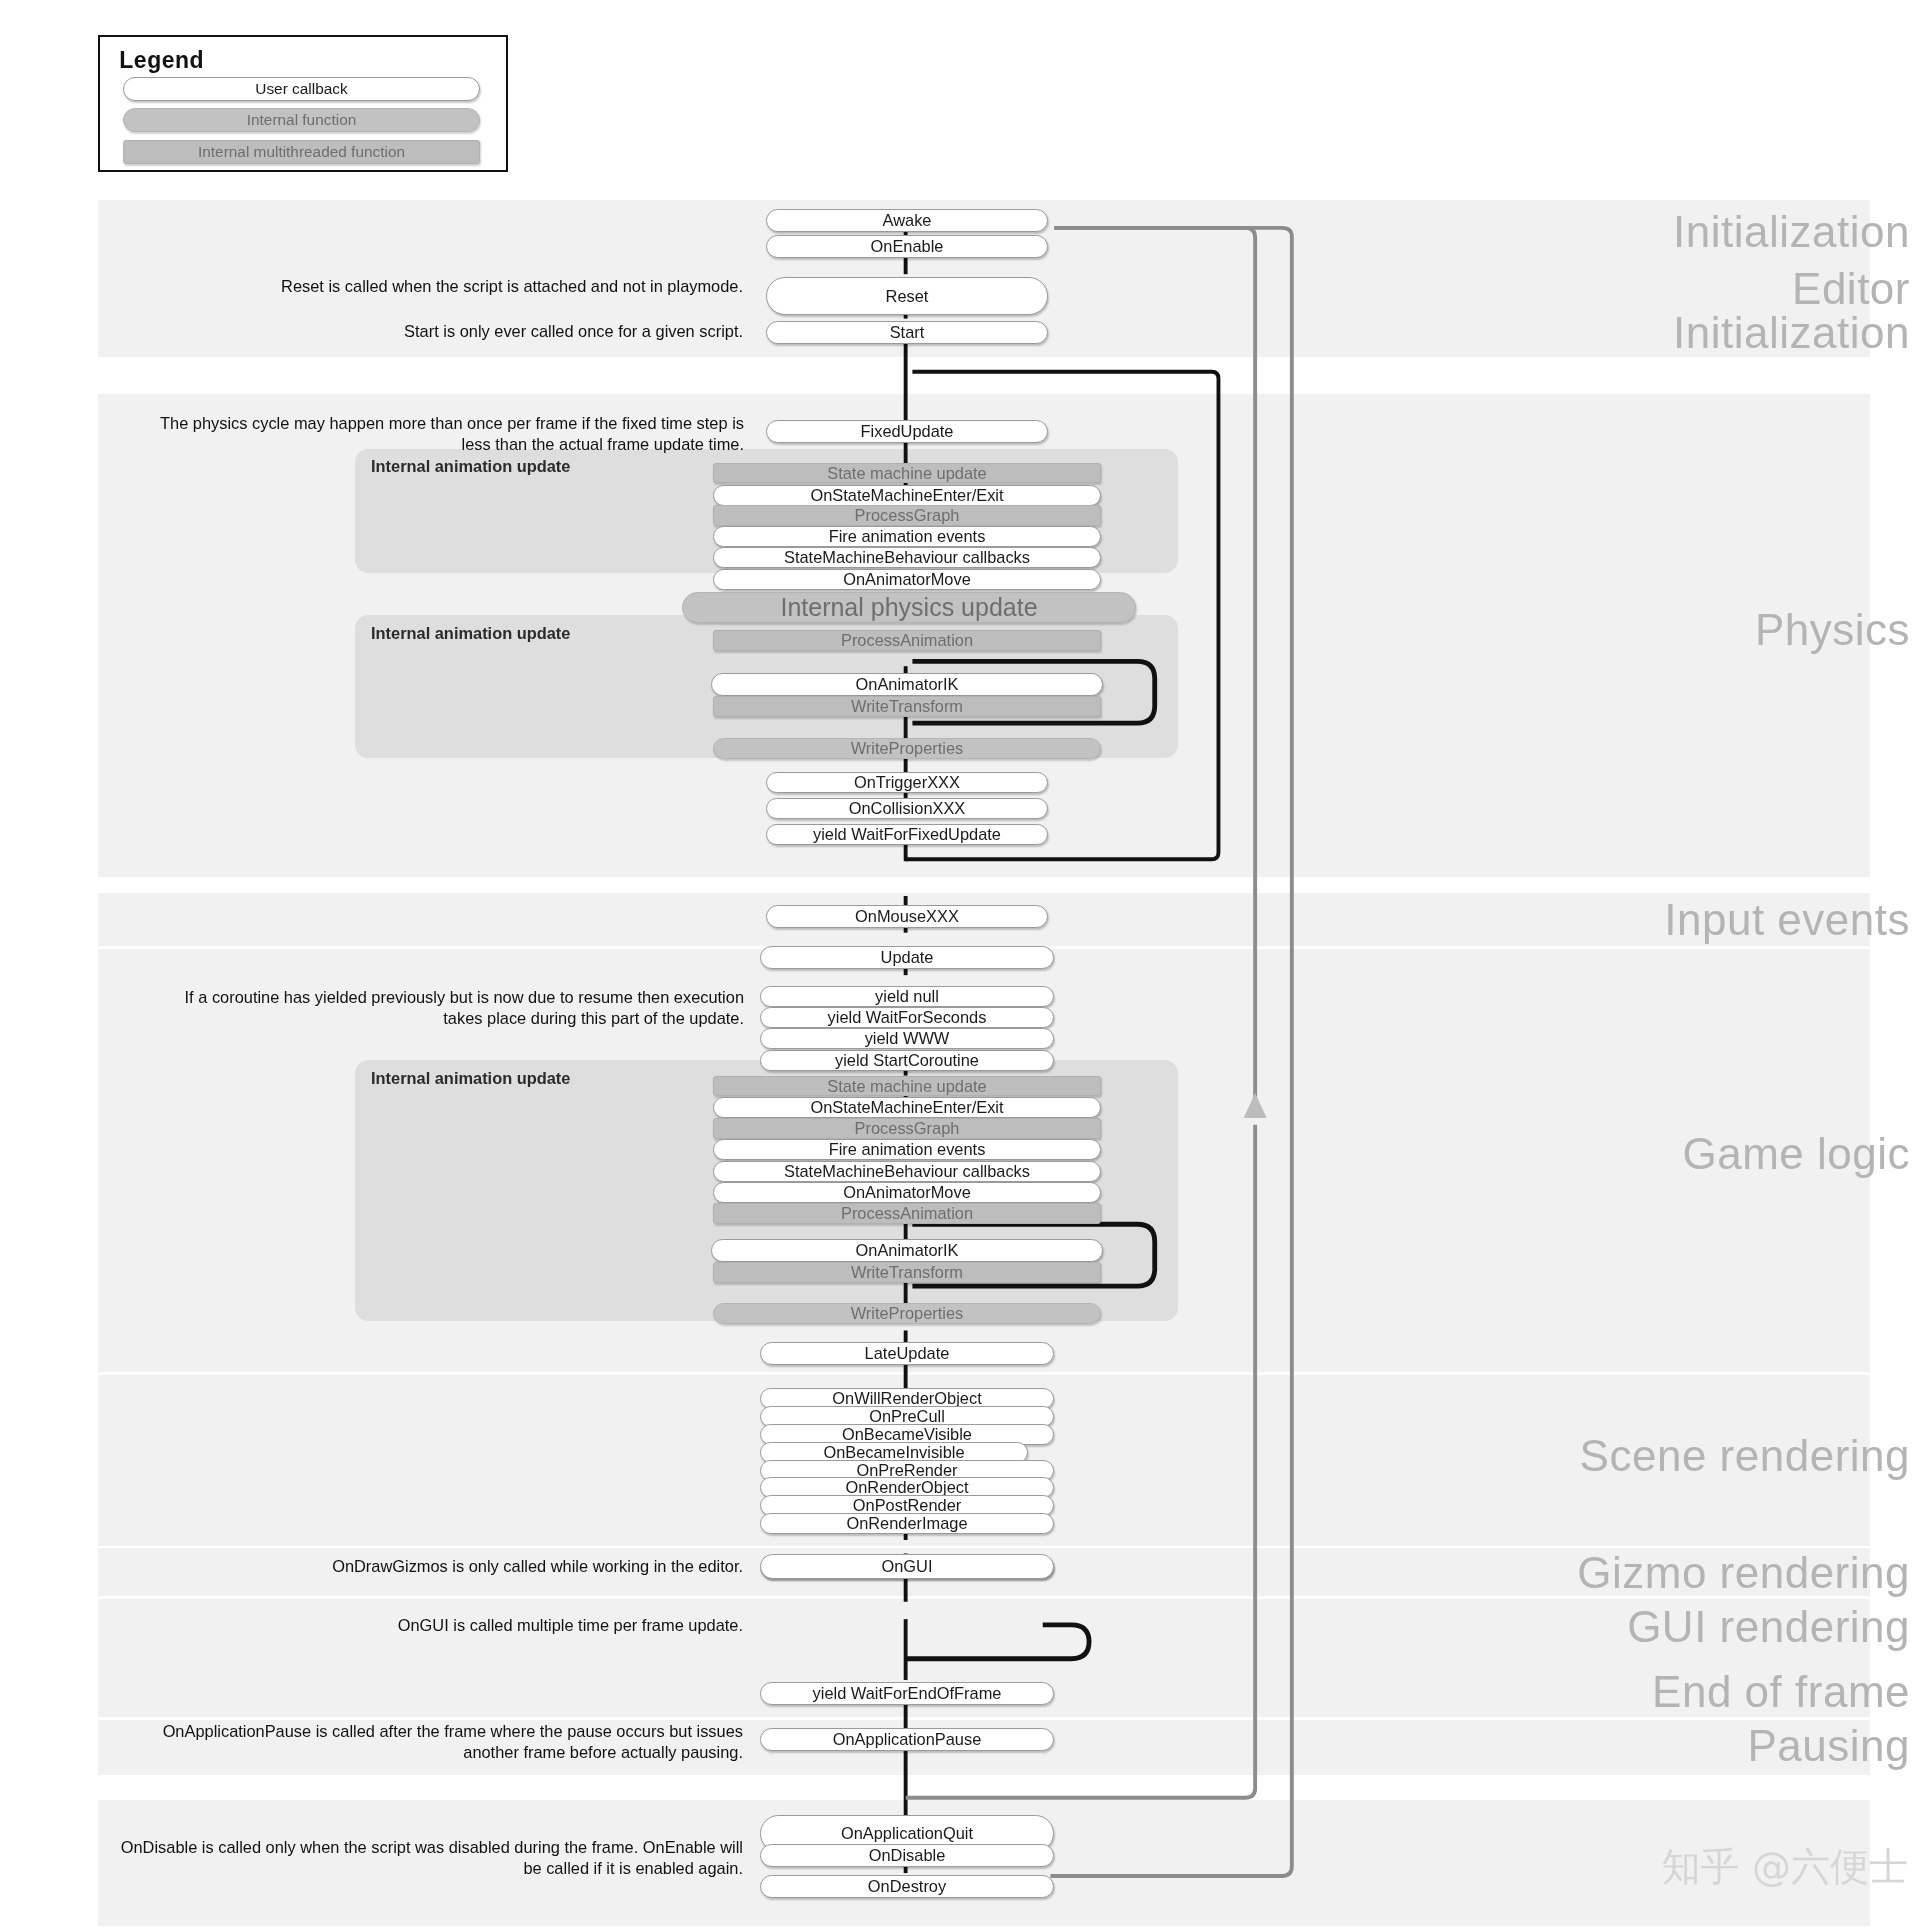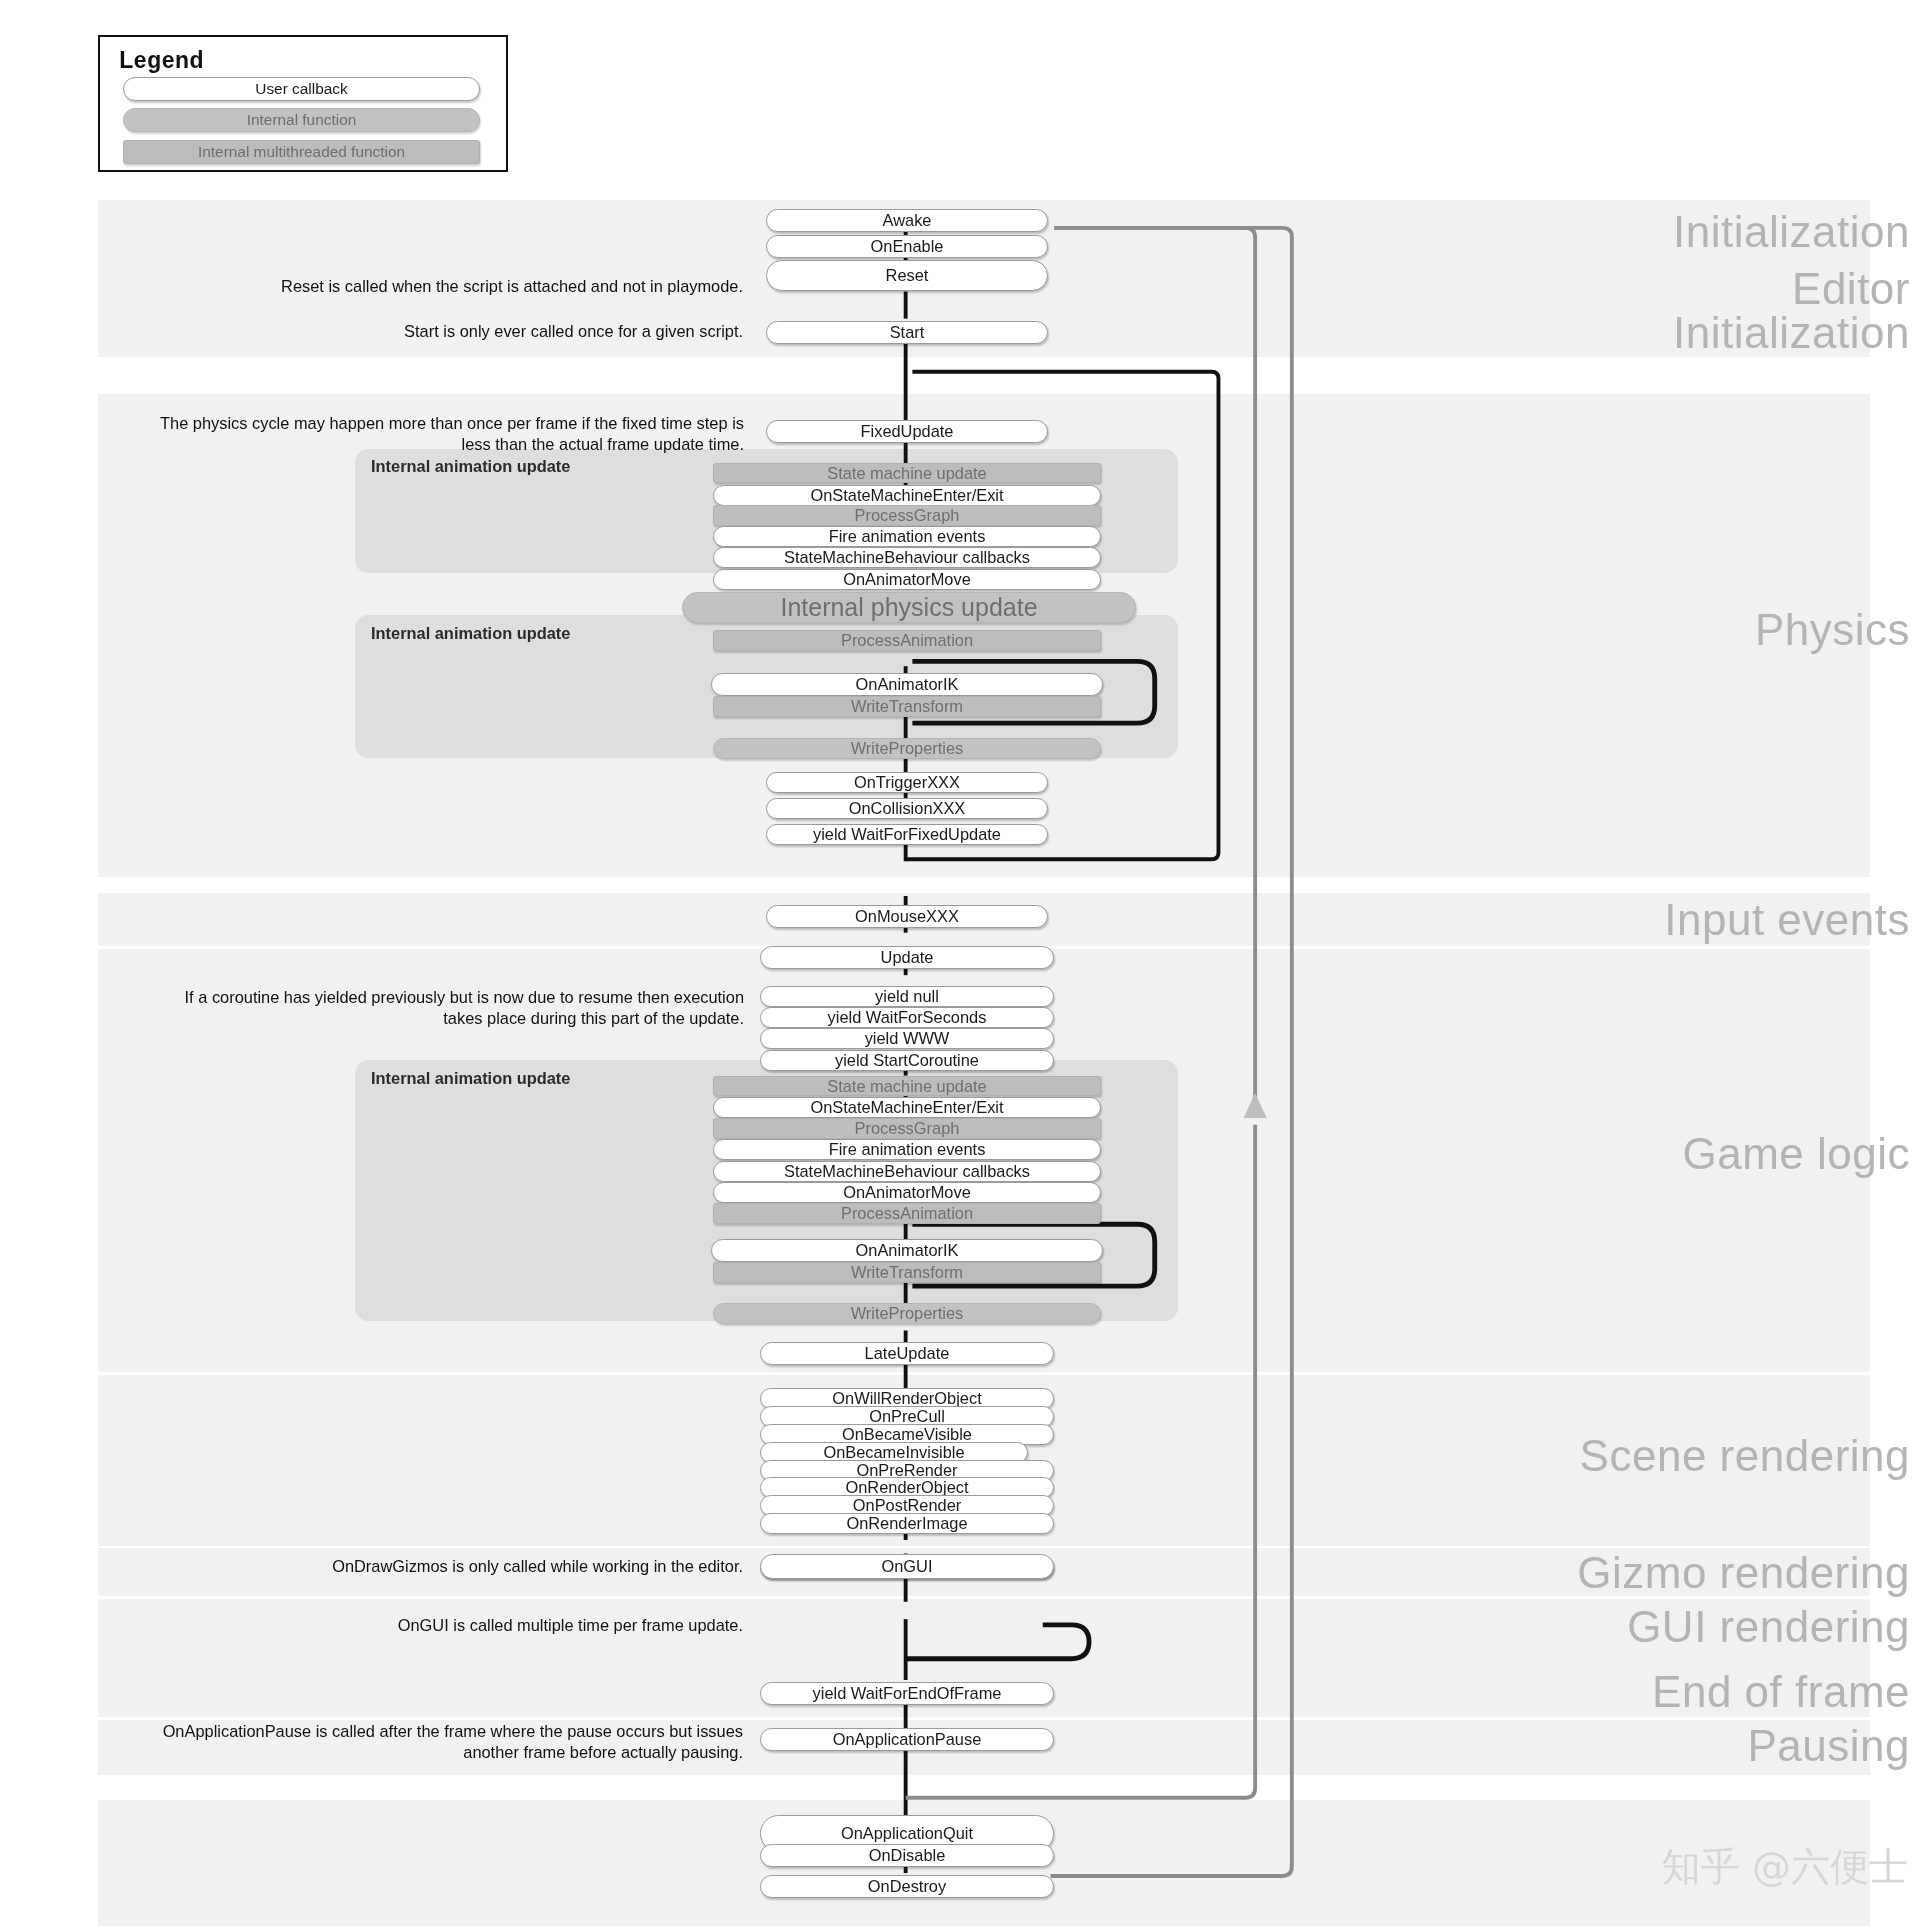--- a/index.html
+++ b/index.html
@@ -147,21 +147,21 @@
     <div class="legend-title">Legend</div>
   </div>
   <div class="pill user" style="left:123px;top:77px;width:357px;height:24px;font-size:15.4px;">User callback</div>
   <div class="pill internal" style="left:123px;top:108px;width:357px;height:24px;font-size:15.4px;">Internal function</div>
   <div class="pill mt" style="left:123px;top:140px;width:357px;height:24px;font-size:15.4px;">Internal multithreaded function</div>
 
   <div class="pill user" style="left:766px;top:209px;width:282px;height:23px;">Awake</div>
   <div class="pill user" style="left:766px;top:235px;width:282px;height:23px;">OnEnable</div>
 
   <div class="note" style="left:106px;top:276px;width:637px;">Reset is called when the script is attached and not in playmode.</div>
-  <div class="pill user" style="left:766px;top:260px;width:282px;height:31px;">Reset</div>
+  <div class="pill user" style="left:766px;top:277px;width:282px;height:38px;">Reset</div>
 
   <div class="note" style="left:106px;top:321px;width:637px;">Start is only ever called once for a given script.</div>
   <div class="pill user" style="left:766px;top:321px;width:282px;height:23px;">Start</div>
 
   <div class="note" style="left:145px;top:413px;width:599px;">The physics cycle may happen more than once per frame if the fixed time step is less than the actual frame update time.</div>
   <div class="pill user" style="left:766px;top:420px;width:282px;height:23px;">FixedUpdate</div>
 
   <div class="pill mt" style="left:713px;top:463px;width:388px;height:20px;">State machine update</div>
   <div class="pill user" style="left:713px;top:485px;width:388px;height:21px;">OnStateMachineEnter/Exit</div>
   <div class="pill mt" style="left:713px;top:505px;width:388px;height:21px;">ProcessGraph</div>
@@ -218,19 +218,20 @@
 
   <div class="note" style="left:106px;top:1615px;width:637px;">OnGUI is called multiple time per frame update.</div>
   <div class="pill user" style="left:760px;top:1554px;width:294px;height:25px;">OnGUI</div>
 
   <div class="pill user" style="left:760px;top:1682px;width:294px;height:23px;">yield WaitForEndOfFrame</div>
 
   <div class="note" style="left:106px;top:1721px;width:637px;">OnApplicationPause is called after the frame where the pause occurs but issues another frame before actually pausing.</div>
   <div class="pill user" style="left:760px;top:1728px;width:294px;height:23px;">OnApplicationPause</div>
 
   <div class="pill user" style="left:760px;top:1815px;width:294px;height:37px;">OnApplicationQuit</div>
+  <div class="note" style="left:106px;top:1837px;width:637px;">OnDisable is called only when the script was disabled during the frame. OnEnable will be called if it is enabled again.</div>
   <div class="pill user" style="left:760px;top:1844px;width:294px;height:23px;">OnDisable</div>
   <div class="pill user" style="left:760px;top:1875px;width:294px;height:23px;">OnDestroy</div>
 
   <div class="watermark">知乎 @六便士</div>
 
 </div>
 
 
 </body></html>

